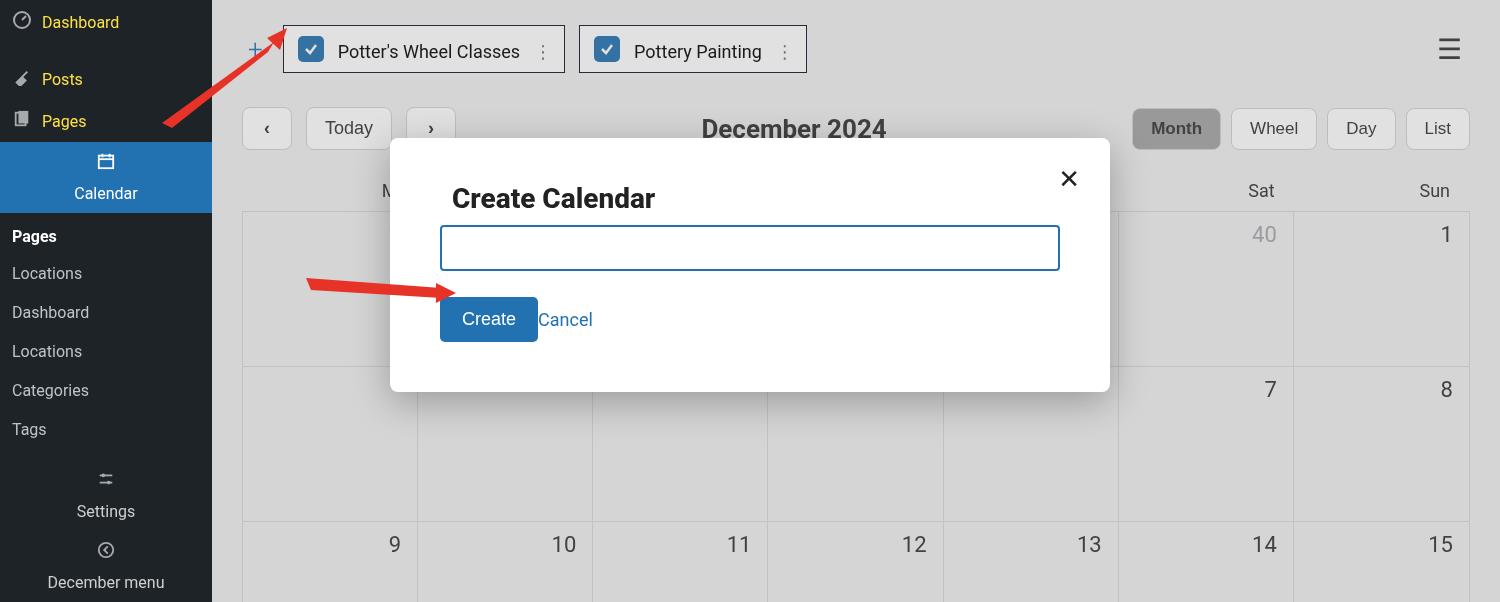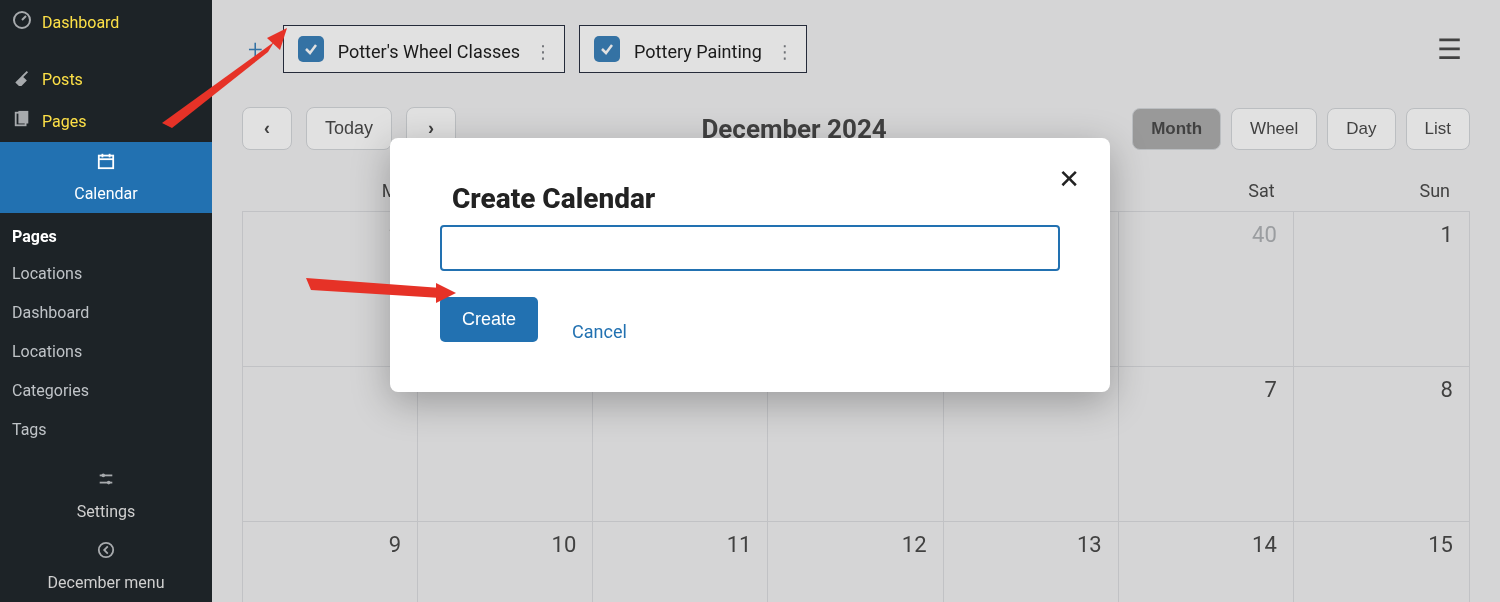--- a/index.html
+++ b/index.html
@@ -46,21 +46,21 @@
 
   
   .overlay { position: absolute; inset: 0; background: rgba(120,120,120,0.22); z-index: 10; }
 
   
   .modal { position: absolute; left: 390px; top: 138px; width: 720px; background: #fff; border-radius: 8px; box-shadow: 0 10px 38px rgba(0,0,0,0.28); z-index: 20; padding: 44px 50px 50px; }
   .modal-close { position: absolute; top: 26px; right: 30px; font-size: 26px; color: #222; cursor: pointer; }
   .modal-title { font-size: 28px; font-weight: 800; color: #222; margin-left: 12px; }
   .modal-label { font-size: 13px; letter-spacing: 1px; font-weight: 600; color: #444; margin-top: 34px; }
   .modal-input { width: 100%; height: 46px; border: 2px solid #2271b1; border-radius: 4px; margin-top: 10px; padding: 0 10px; font-size: 16px; outline: none; }
-  .modal-actions { display: flex; align-items: flex-end; gap: 34px; margin-top: 26px; }
+  .modal-actions { display: flex; align-items: center; margin-top: 26px; }
   .btn-primary { background: #2271b1; color: #fff; border: none; border-radius: 5px; padding: 12px 22px; font-size: 18px; cursor: pointer; }
   .btn-link { color: #2271b1; font-size: 18px; cursor: pointer; }
 
   
   .anno-arrow { position: absolute; z-index: 30; pointer-events: none; }
 
   svg .arw { fill: #e63227; }
 </style>
 </head>
 <body>

